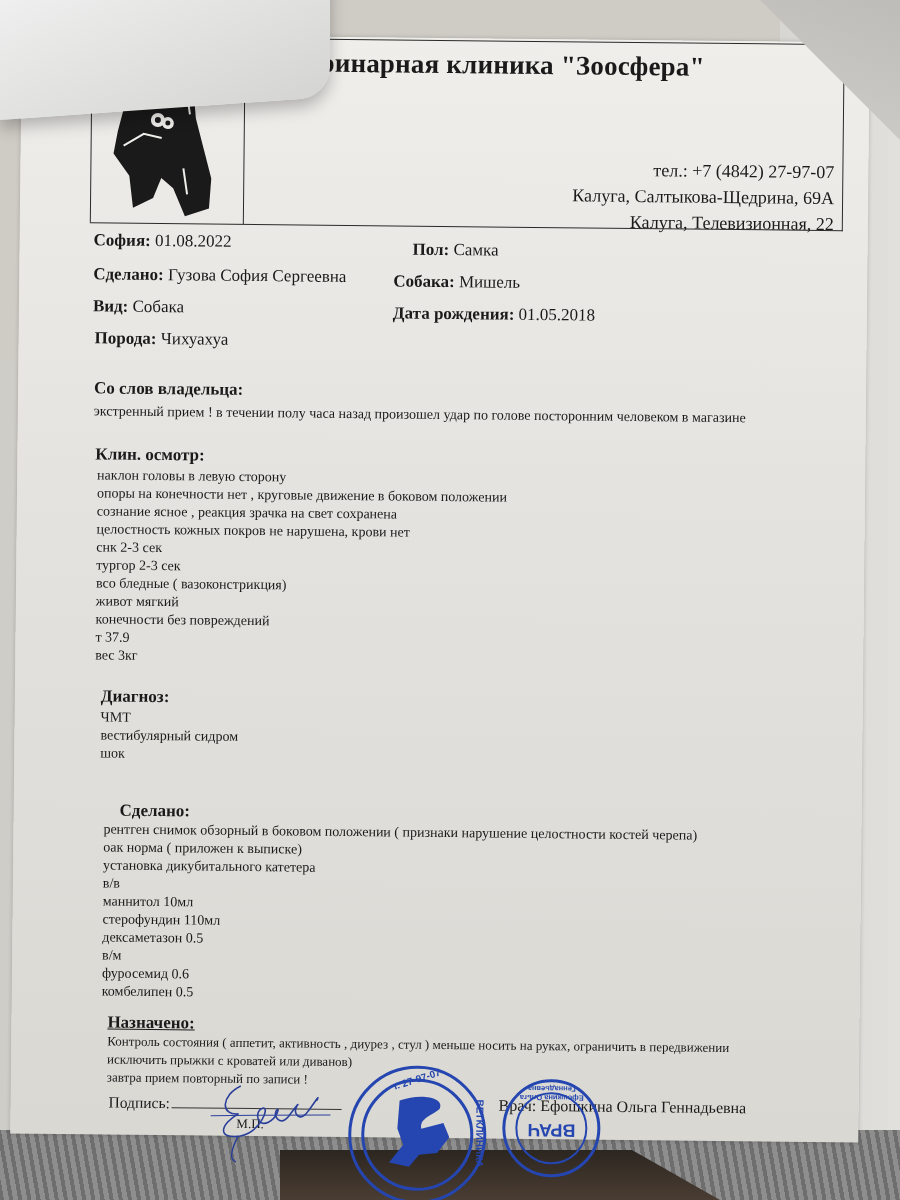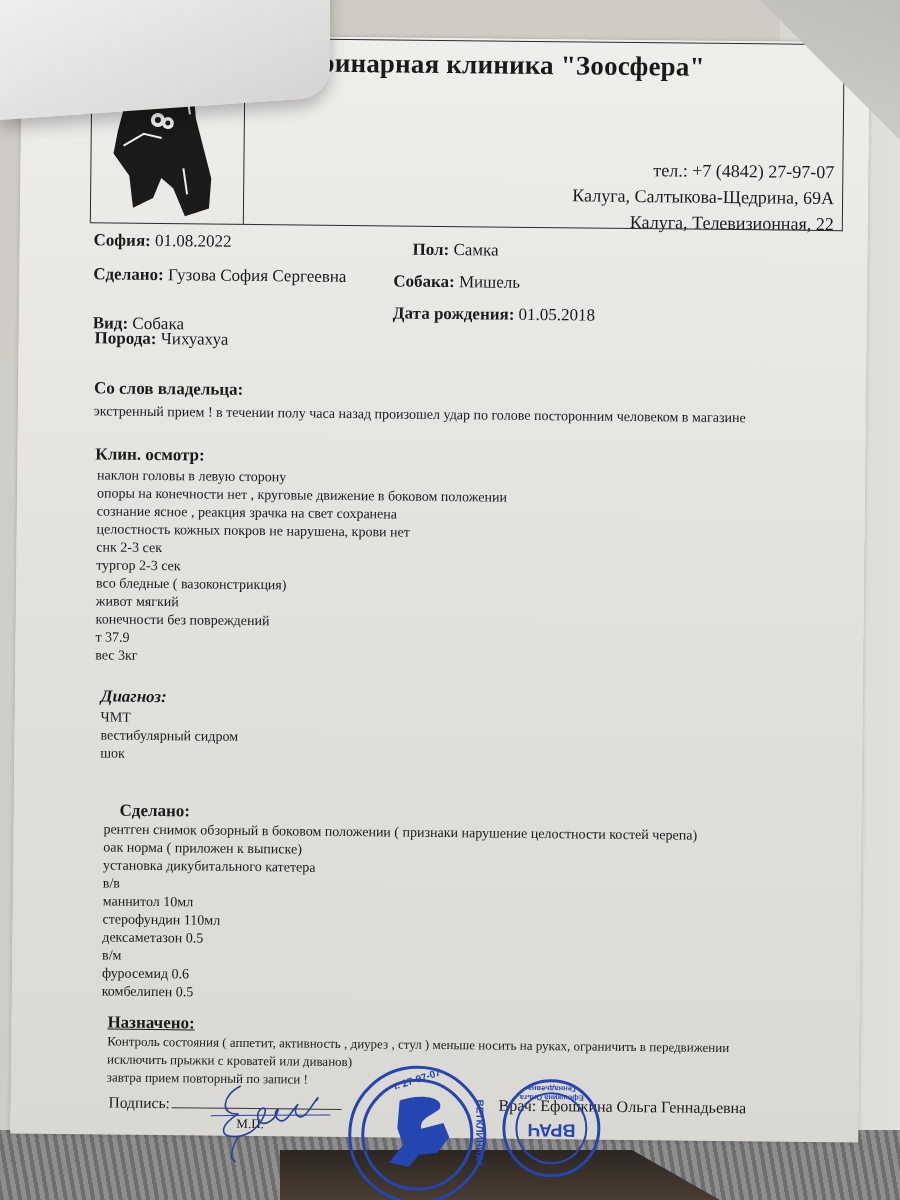--- a/index.html
+++ b/index.html
@@ -99,21 +99,21 @@
   </div>
 
   <div class="info" style="left:74px; top:196px;">
     <b>София:</b>
     <span>01.08.2022</span>
   </div>
   <div class="info" style="left:74px; top:230px;">
     <b>Сделано:</b>
     <span>Гузова София Сергеевна</span>
   </div>
-  <div class="info" style="left:74px; top:262px;margin-top:17px;">
+  <div class="info" style="left:74px; top:262px;">
     <b>Вид:</b>
     <span>Собака</span>
   </div>
   <div class="info" style="left:76px; top:294px;">
     <b>Порода:</b>
     <span>Чихуахуа</span>
   </div>
   <div class="info" style="left:374px; top:202px;margin-left:19px;">
     <b>Пол:</b>
     <span>Самка</span>
@@ -140,21 +140,21 @@
     <div>целостность кожных покров не нарушена, крови нет</div>
     <div>снк 2-3 сек</div>
     <div>тургор 2-3 сек</div>
     <div>всо бледные ( вазоконстрикция)</div>
     <div>живот мягкий</div>
     <div>конечности без повреждений</div>
     <div>т 37.9</div>
     <div>вес 3кг</div>
   </div>
 
-  <div class="section-title" style="left:86px; top:652px;font-style:italic;">Диагноз:</div>
+  <div class="section-title" style="left:86px; top:652px;">Диагноз:</div>
   <div class="lines" style="left:86px; top:674px;">
     <div>ЧМТ</div>
     <div>вестибулярный сидром</div>
     <div>шок</div>
   </div>
 
   <div class="section-title" style="left:106px; top:766px;">Сделано:</div>
   <div class="lines" style="left:90px; top:786px;">
     <div>рентген снимок обзорный в боковом положении ( признаки нарушение целостности костей черепа)</div>
     <div>оак норма ( приложен к выписке)</div>

